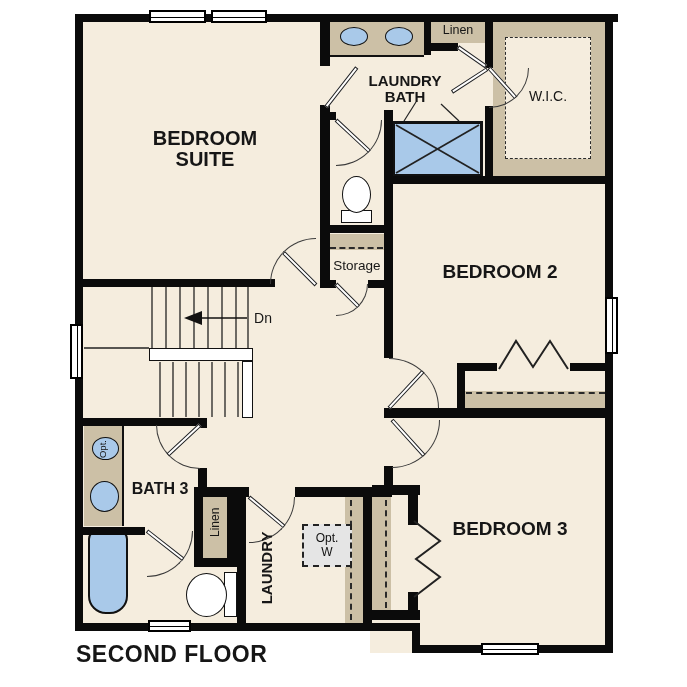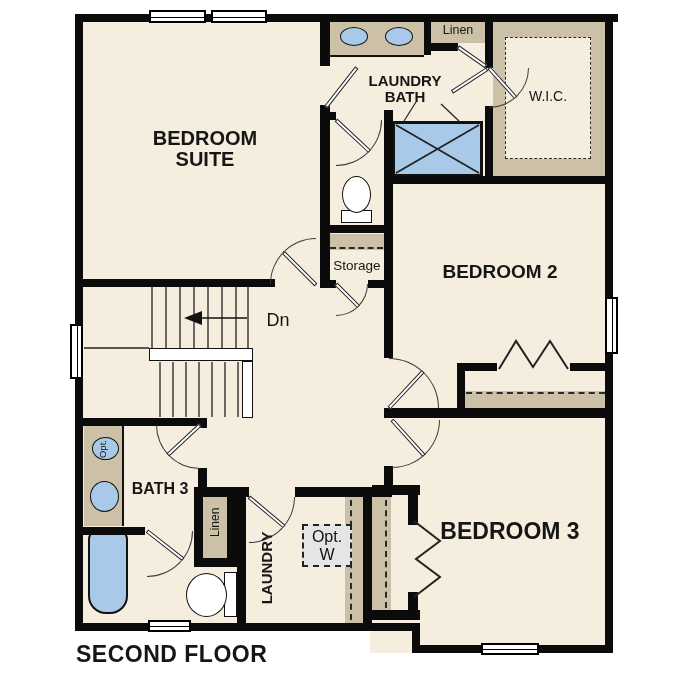--- a/index.html
+++ b/index.html
@@ -18,21 +18,21 @@
   .arc.bl{border-left:1.4px solid #3a3a3a;border-bottom:1.4px solid #3a3a3a;border-bottom-left-radius:100%;}
   .arc.tl{border-left:1.4px solid #3a3a3a;border-top:1.4px solid #3a3a3a;border-top-left-radius:100%;}
   .arc.tr{border-right:1.4px solid #3a3a3a;border-top:1.4px solid #3a3a3a;border-top-right-radius:100%;}
   .sink{position:absolute;background:#a9c9e9;border:1.3px solid #111;border-radius:50%;box-sizing:border-box;}
   .fixwhite{position:absolute;background:#fff;border:1.4px solid #111;box-sizing:border-box;}
   .rail{position:absolute;background:#fff;border:1.6px solid #111;box-sizing:border-box;}
   .dash-h{position:absolute;border-top:2px dashed #2a2a2a;height:0;}
   .dash-v{position:absolute;border-left:2px dashed #2a2a2a;width:0;}
   .optbox{position:absolute;background:#e5e5e5;border:2px dashed #222;box-sizing:border-box;
           display:flex;align-items:center;justify-content:center;text-align:center;
-          font-size:16px;color:#111;line-height:1.1;}
+          font-size:12px;color:#111;line-height:1.1;}
   .label{position:absolute;color:#161616;text-align:center;line-height:1.06;font-weight:bold;}
   .label.normal{font-weight:normal;}
   .rot{transform:rotate(-90deg);}
   svg.overlay{position:absolute;left:0;top:0;pointer-events:none;}
 </style>
 </head>
 <body>
 
 <div id="plan">
 
@@ -192,21 +192,21 @@
 
   <div class="rail" style="left:149px;top:348px;width:104px;height:13px;"></div>
   <div class="rail" style="left:242px;top:361px;width:11px;height:57px;"></div>
 
   <div class="label" style="left:145px;top:128px;width:120px;font-size:20px;">BEDROOM SUITE</div>
   <div class="label" style="left:353px;top:73px;width:104px;font-size:15px;">LAUNDRY BATH</div>
   <div class="label normal" style="left:508px;top:89px;width:80px;font-size:14px;">W.I.C.</div>
   <div class="label normal" style="left:431px;top:24px;width:54px;font-size:12.5px;">Linen</div>
   <div class="label normal" style="left:327px;top:259px;width:60px;font-size:13.5px;">Storage</div>
   <div class="label" style="left:424px;top:262px;width:152px;font-size:19px;">BEDROOM 2</div>
-  <div class="label" style="left:434px;top:519px;width:152px;font-size:23px;">BEDROOM 3</div>
+  <div class="label" style="left:434px;top:519px;width:152px;font-size:19px;">BEDROOM 3</div>
   <div class="label" style="left:124px;top:481px;width:72px;font-size:16px;">BATH 3</div>
   <div class="label rot" style="left:227px;top:560px;width:80px;font-size:15px;">LAUNDRY</div>
   <div class="label normal rot" style="left:190px;top:516px;width:50px;font-size:12px;">Linen</div>
   <div class="label normal rot" style="left:88px;top:444px;width:30px;font-size:9.5px;">Opt.</div>
-  <div class="label normal" style="left:264px;top:311px;width:28px;font-size:18px;">Dn</div>
+  <div class="label normal" style="left:249px;top:311px;width:28px;font-size:14px;">Dn</div>
   <div class="label" style="left:76px;top:642px;width:280px;font-size:23px;text-align:left;letter-spacing:0.5px;">SECOND FLOOR</div>
 
 </div>
 
 </body></html>

